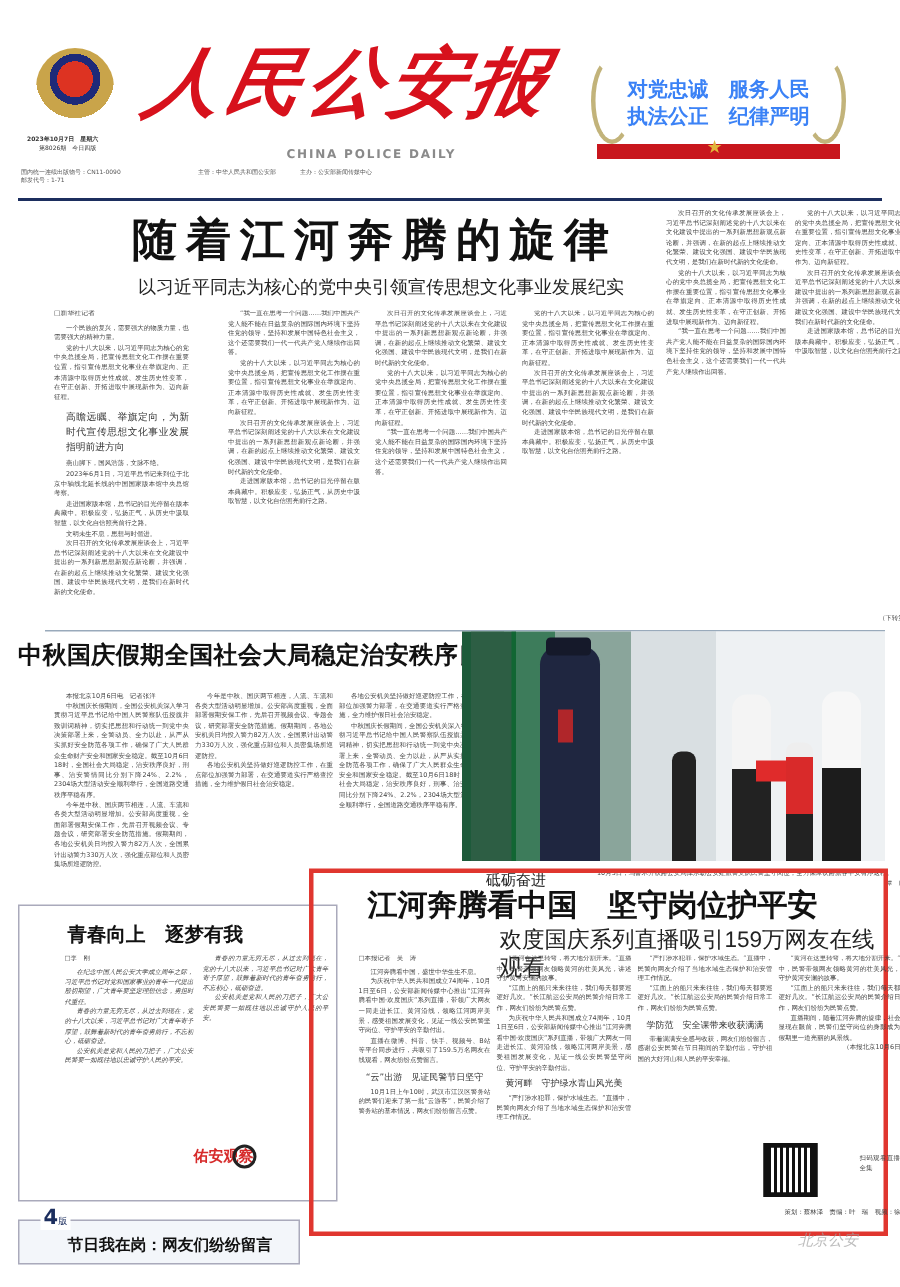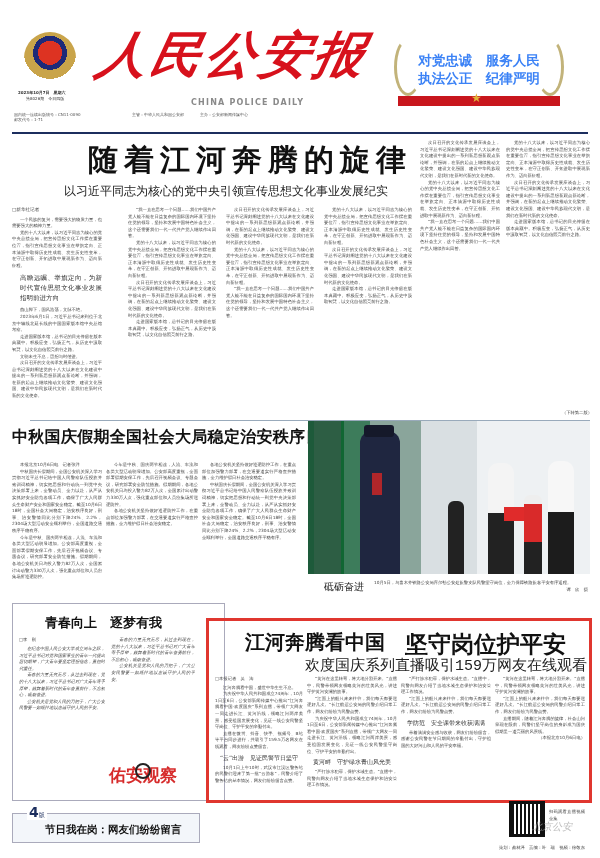--- a/index.html
+++ b/index.html
@@ -1,30 +1,30 @@
 <!DOCTYPE html>
 <html><head>
 <meta charset="utf-8">
 <style>
 *{margin:0;padding:0;box-sizing:border-box;}
 html,body{width:600px;height:858px;background:#fff;overflow:hidden;}
 body{position:relative;font-family:"DejaVu Serif",serif;color:#222;}
 .abs{position:absolute;}
 .tiny{font-family:"DejaVu Sans",sans-serif;font-size:4px;line-height:5.4px;color:#555;letter-spacing:0;}
-.body-text{font-size:4.3px;line-height:6.6px;color:#444;text-align:justify;overflow:hidden;font-family:"DejaVu Sans",sans-serif;}
+.body-text{font-size:4.3px;line-height:6.6px;color:#444;text-align:justify;overflow:hidden;font-family:"DejaVu Sans",sans-serif;margin-left:24px;}
 .body-text p{text-indent:8px;}
 .emblem{width:52px;height:52px;border-radius:50% 50% 45% 45%;background:radial-gradient(circle at 50% 40%,#d32 0 12px,#1e2a78 12px 17px,#c9a44a 17px 26px,transparent 26px);}
 .masthead{font-family:"Liberation Serif",serif;font-style:italic;font-weight:bold;color:#d7111c;font-size:50px;letter-spacing:4px;transform:skewX(-12deg);}
 .mast-en{font-family:"DejaVu Sans",sans-serif;font-weight:bold;color:#8a8a8a;font-size:8px;letter-spacing:1.2px;}
 .motto{color:#3b82f6;font-family:"DejaVu Sans",sans-serif;font-weight:bold;font-size:13.5px;line-height:17px;text-align:center;}
 .laurel{position:absolute;width:28px;height:58px;border:3px solid #c2b37a;border-radius:50%;}
 .ribbon{background:#c8161d;height:10px;}
 .rule{background:#1c2e5e;height:2px;}
 .headline{font-family:"DejaVu Serif",serif;font-weight:bold;color:#111;}
-.subhead{font-family:Liberation Mono, monospace;color:#222;}
+.subhead{font-family:Liberation Sans, sans-serif;color:#222;margin-left:28px;}
 .photo{background:linear-gradient(90deg,#1d5a3a 0 10%,#3d7c5b 10% 22%,#8aa59b 22% 40%,#d9dfe2 40% 60%,#eef1f3 60% 100%);overflow:hidden;}
 .redbox{border:3px solid #e0362f;}
 .grey-box{border:1px solid #aab;}
 .caption-title{font-family:"DejaVu Sans",sans-serif;font-size:10px;color:#222;}
 </style>
 </head>
 <body>
 
 <div class="abs" style="left:0;top:0;width:600px;height:122px;">
   <div class="abs emblem" style="left:24px;top:32px;"></div>
@@ -127,36 +127,36 @@
   <div class="abs body-text" style="left:6px;top:33px;width:40px;">□李　刚</div>
   <div class="abs body-text" style="left:6px;top:42px;width:86px;height:150px;font-style:italic;">
     <p>在纪念中国人民公安大学成立周年之际，习近平总书记对党和国家事业的青年一代提出殷切期望，广大青年要坚定理想信念，勇担时代重任。</p>
     <p>青春的力量无穷无尽，从过去到现在，党的十八大以来，习近平总书记对广大青年寄予厚望，鼓舞着新时代的青年奋勇前行，不忘初心，砥砺奋进。</p>
     <p>公安机关是党和人民的刀把子，广大公安民警要一如既往地以忠诚守护人民的平安。</p>
   </div>
   <div class="abs body-text" style="left:98px;top:33px;width:84px;height:118px;font-style:italic;">
     <p>青春的力量无穷无尽，从过去到现在，党的十八大以来，习近平总书记对广大青年寄予厚望，鼓舞着新时代的青年奋勇前行，不忘初心，砥砺奋进。</p>
     <p>公安机关是党和人民的刀把子，广大公安民警要一如既往地以忠诚守护人民的平安。</p>
   </div>
-  <div class="abs" style="left:96px;top:160px;font-family:Liberation Serif, serif;font-weight:bold;font-size:17px;color:#d62a2a;">
+  <div class="abs" style="left:116px;top:160px;font-family:Liberation Serif, serif;font-weight:bold;font-size:10px;color:#d62a2a;">
     <span>佑安观察</span>
     <span style="position:absolute;left:26px;top:-1px;width:16px;height:16px;border:2px solid #222;border-radius:50%;"></span>
   </div>
 </div>
 
 <div class="abs grey-box" style="left:12px;top:813px;width:188px;height:30px;background:#f3f6fa;">
   <div class="abs" style="left:14px;top:-10px;background:#fff;padding:0 2px;font-family:'DejaVu Sans',sans-serif;font-weight:bold;font-size:14px;color:#1c2e5e;">
     <span>4</span><span style="font-size:6px;font-weight:normal;">版</span>
   </div>
   <div class="abs headline" style="left:32px;top:9px;font-size:10.5px;">节日我在岗：网友们纷纷留言</div>
 </div>
 
-<div class="abs redbox" style="left:206px;top:618px;width:386px;height:185px;">
+<div class="abs redbox" style="left:206px;top:579px;width:386px;height:245px;">
   <div class="abs headline" style="left:36px;top:8px;font-size:20px;">江河奔腾看中国</div>
-  <div class="abs headline" style="left:196px;top:8px;font-size:23px;">坚守岗位护平安</div>
+  <div class="abs headline" style="left:196px;top:8px;font-size:20px;">坚守岗位护平安</div>
   <div class="abs subhead" style="left:96px;top:35px;font-size:15px;">欢度国庆系列直播吸引159万网友在线观看</div>
 
   <div class="abs body-text" style="left:6px;top:55px;width:88px;height:183px;">
     <div style="margin-bottom:2px;">□本报记者　吴　涛</div>
     <p>江河奔腾看中国，盛世中华生生不息。</p>
     <p>为庆祝中华人民共和国成立74周年，10月1日至6日，公安部新闻传媒中心推出“江河奔腾看中国·欢度国庆”系列直播，带领广大网友一同走进长江、黄河沿线，领略江河两岸美景，感受祖国发展变化，见证一线公安民警坚守岗位、守护平安的辛勤付出。</p>
     <p>直播在微博、抖音、快手、视频号、B站等平台同步进行，共吸引了159.5万名网友在线观看，网友纷纷点赞留言。</p>
     <div style="font-size:6px;line-height:10px;color:#333;text-align:center;margin:2px 0;">“云”出游　见证民警节日坚守</div>
     <p>10月1日上午10时，武汉市江汉区警务站的民警们迎来了第一批“云游客”，民警介绍了警务站的基本情况，网友们纷纷留言点赞。</p>
   </div>

